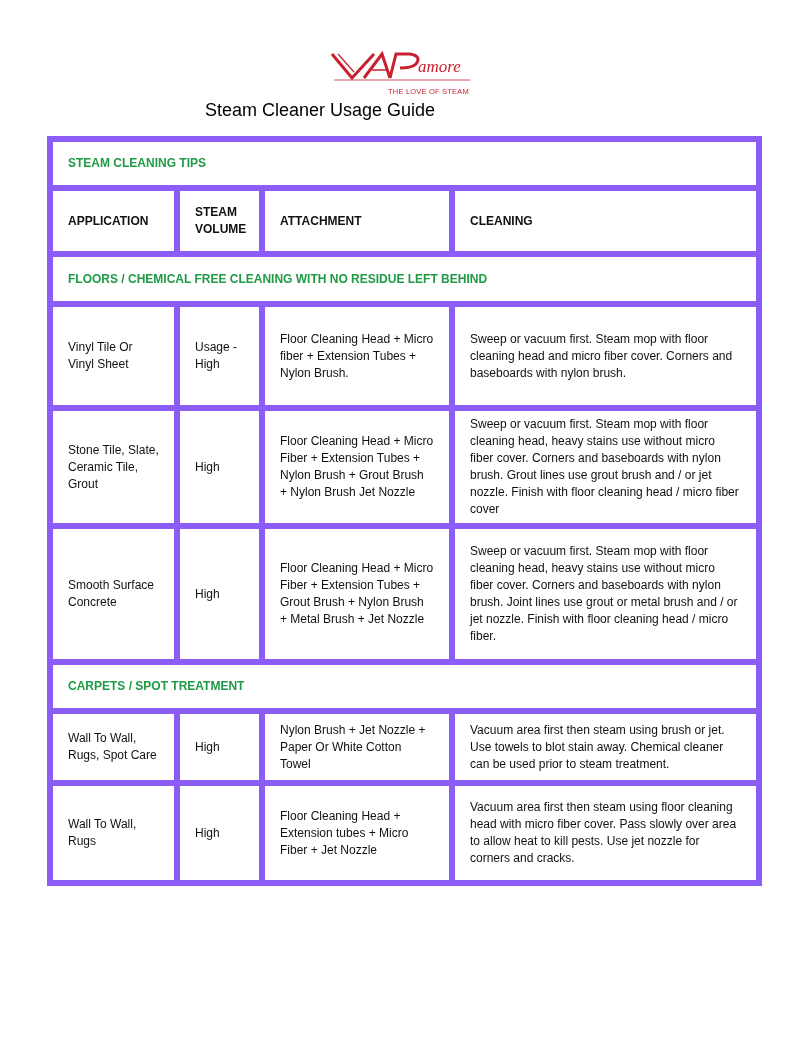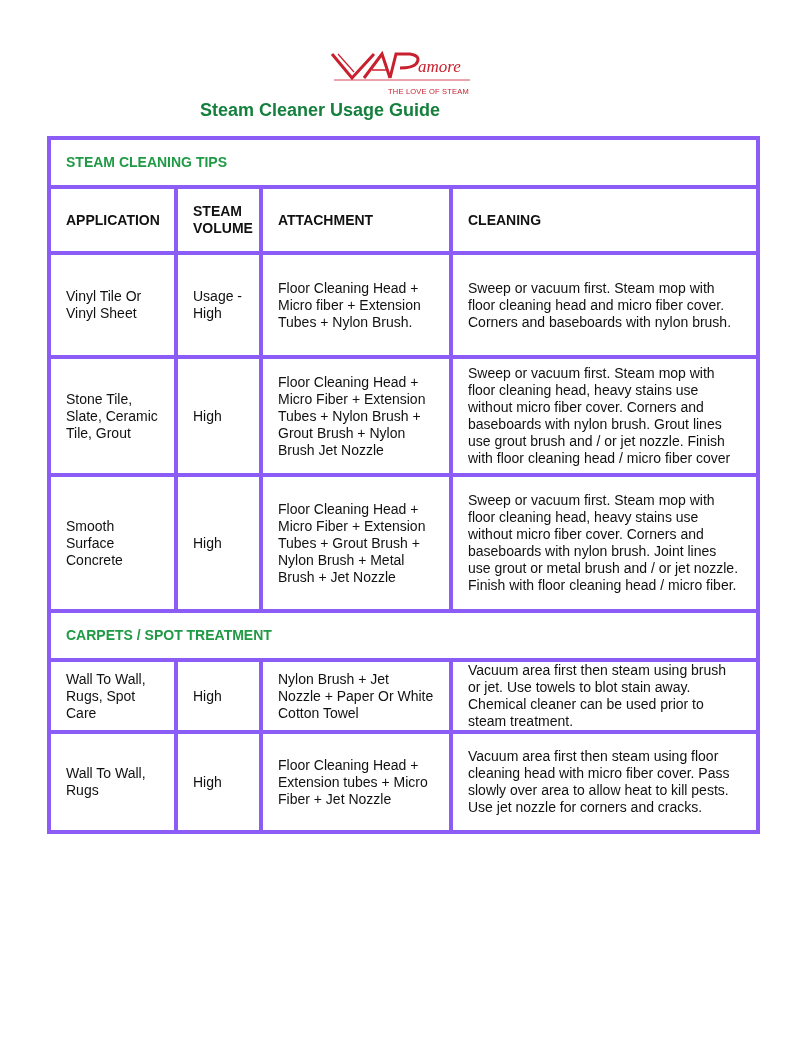--- a/index.html
+++ b/index.html
@@ -2,25 +2,25 @@
 <html><head>
 <meta charset="utf-8">
 <style>
   html, body { margin: 0; padding: 0; background: #ffffff; }
   body { width: 802px; height: 1037px; position: relative; overflow: hidden;
          font-family: "Liberation Sans", "DejaVu Sans", sans-serif; color: #111; }
   .logo { position: absolute; left: 330px; top: 48px; width: 150px; height: 40px; }
   .logo svg { display: block; }
   .logo-tag { position: absolute; left: 58px; top: 39px; font-size: 7.5px; letter-spacing: 0.2px; color: #c8202e; white-space: nowrap; }
   .title { position: absolute; left: 0; width: 640px; top: 100px; text-align: center;
-           font-weight: bold; font-size: 18px; color: #15803d; }
+           font-weight: normal; font-size: 18px; color: #000000; }
   table.guide { position: absolute; left: 47px; top: 136px; width: 709px;
                 border-collapse: collapse; table-layout: fixed; }
-  table.guide td { border: 4px solid #8b5cf6; padding: 0 15px; vertical-align: middle;
-                   font-size: 14px; line-height: 17px; }
+  table.guide td { border: 6px solid #8b5cf6; padding: 0 15px; vertical-align: middle;
+                   font-size: 12px; line-height: 17px; }
   .section td { color: #1f9a45; font-weight: bold; font-size: 11px; vertical-align: top; padding-top: 12px; }
   .header td { font-weight: bold; font-size: 11px; line-height: 17px; }
   .header td.vol { padding-left: 15px; }
 </style>
 </head>
 <body>
 
 <div class="logo">
   <svg width="150" height="40" viewBox="0 0 150 40">
 
@@ -48,20 +48,23 @@
     <tr class="section" style="height:49px">
       <td colspan="4">STEAM CLEANING TIPS</td>
     </tr>
     <tr class="header" style="height:66px">
       <td>APPLICATION</td>
       <td class="vol">STEAM VOLUME</td>
       <td>ATTACHMENT</td>
       <td>CLEANING</td>
     </tr>
 
+    <tr class="section" style="height:50px">
+      <td colspan="4">FLOORS / CHEMICAL FREE CLEANING WITH NO RESIDUE LEFT BEHIND</td>
+    </tr>
     <tr style="height:104px">
       <td>Vinyl Tile Or Vinyl Sheet</td>
       <td>Usage - High</td>
       <td>Floor Cleaning Head + Micro fiber + Extension Tubes + Nylon Brush.</td>
       <td>Sweep or vacuum first. Steam mop with floor cleaning head and micro fiber cover. Corners and baseboards with nylon brush.</td>
     </tr>
     <tr style="height:118px">
       <td>Stone Tile, Slate, Ceramic Tile, Grout</td>
       <td>High</td>
       <td>Floor Cleaning Head + Micro Fiber + Extension Tubes + Nylon Brush + Grout Brush + Nylon Brush Jet Nozzle</td>

